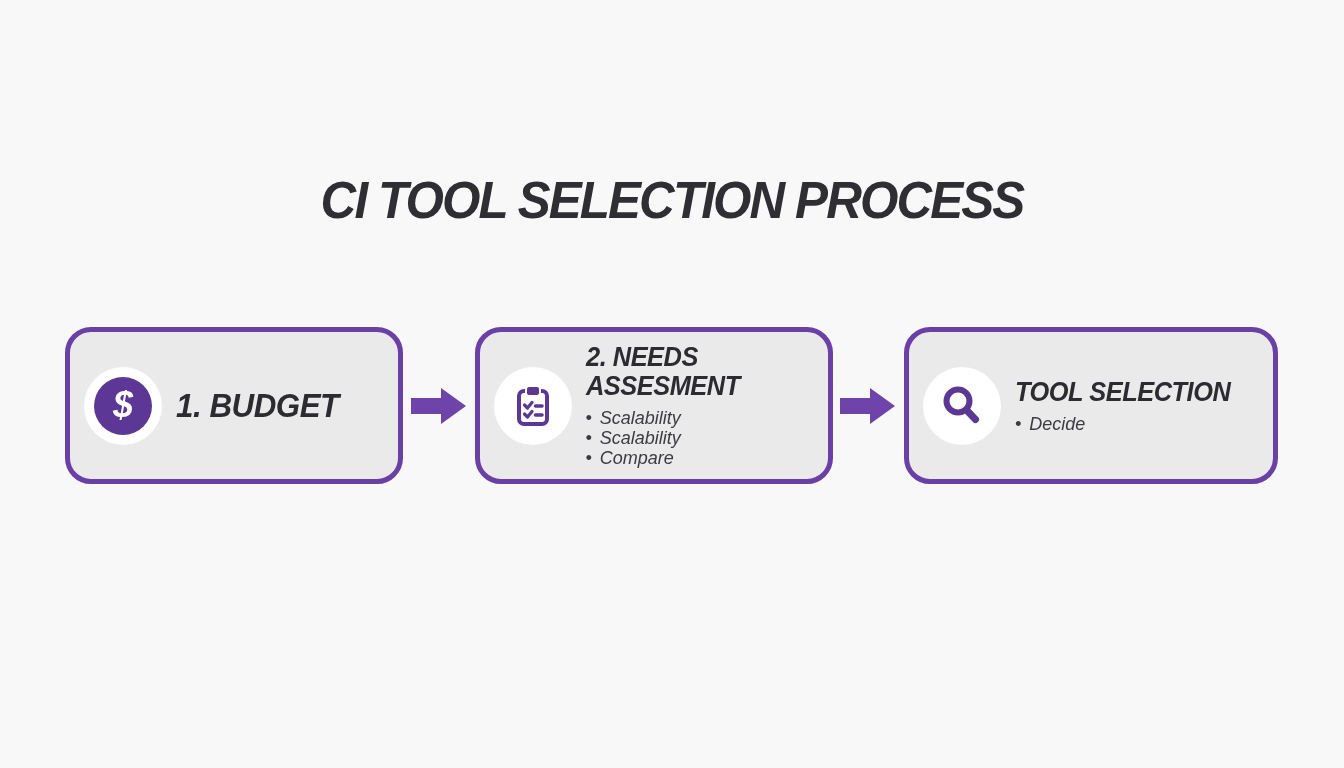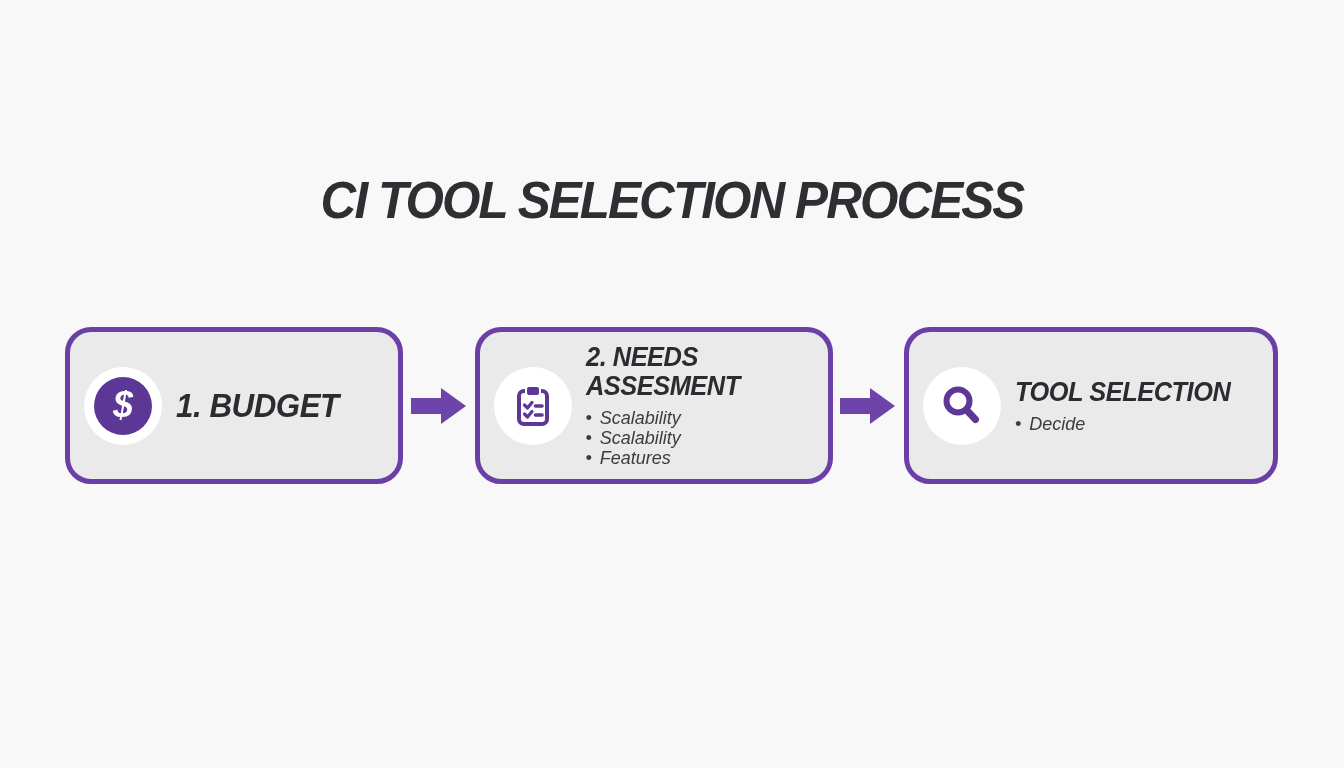--- a/index.html
+++ b/index.html
@@ -149,21 +149,21 @@
           <line x1="26.5" y1="24" x2="33" y2="24" stroke="#5c3795" stroke-width="3.6" stroke-linecap="round"></line>
           <polyline points="15.5,32 18.5,35 23,29.5" fill="none" stroke="#5c3795" stroke-width="3.2" stroke-linecap="round" stroke-linejoin="round"></polyline>
           <line x1="26.5" y1="33" x2="33" y2="33" stroke="#5c3795" stroke-width="3.6" stroke-linecap="round"></line>
         </svg>
       </div>
       <div class="card-body">
         <h2 class="step-title">2. NEEDS ASSESMENT</h2>
         <ul class="bullets">
           <li>Scalability</li>
           <li>Scalability</li>
-          <li>Features</li>
+          <li>Compare</li>
         </ul>
       </div>
     </section>
 
     <div class="arrow-cell">
       <svg width="56" height="40" viewBox="0 0 56 40">
         <polygon points="0,12 30,12 30,2 55,20 30,38 30,28 0,28" fill="#6e44ab"></polygon>
       </svg>
     </div>
 

